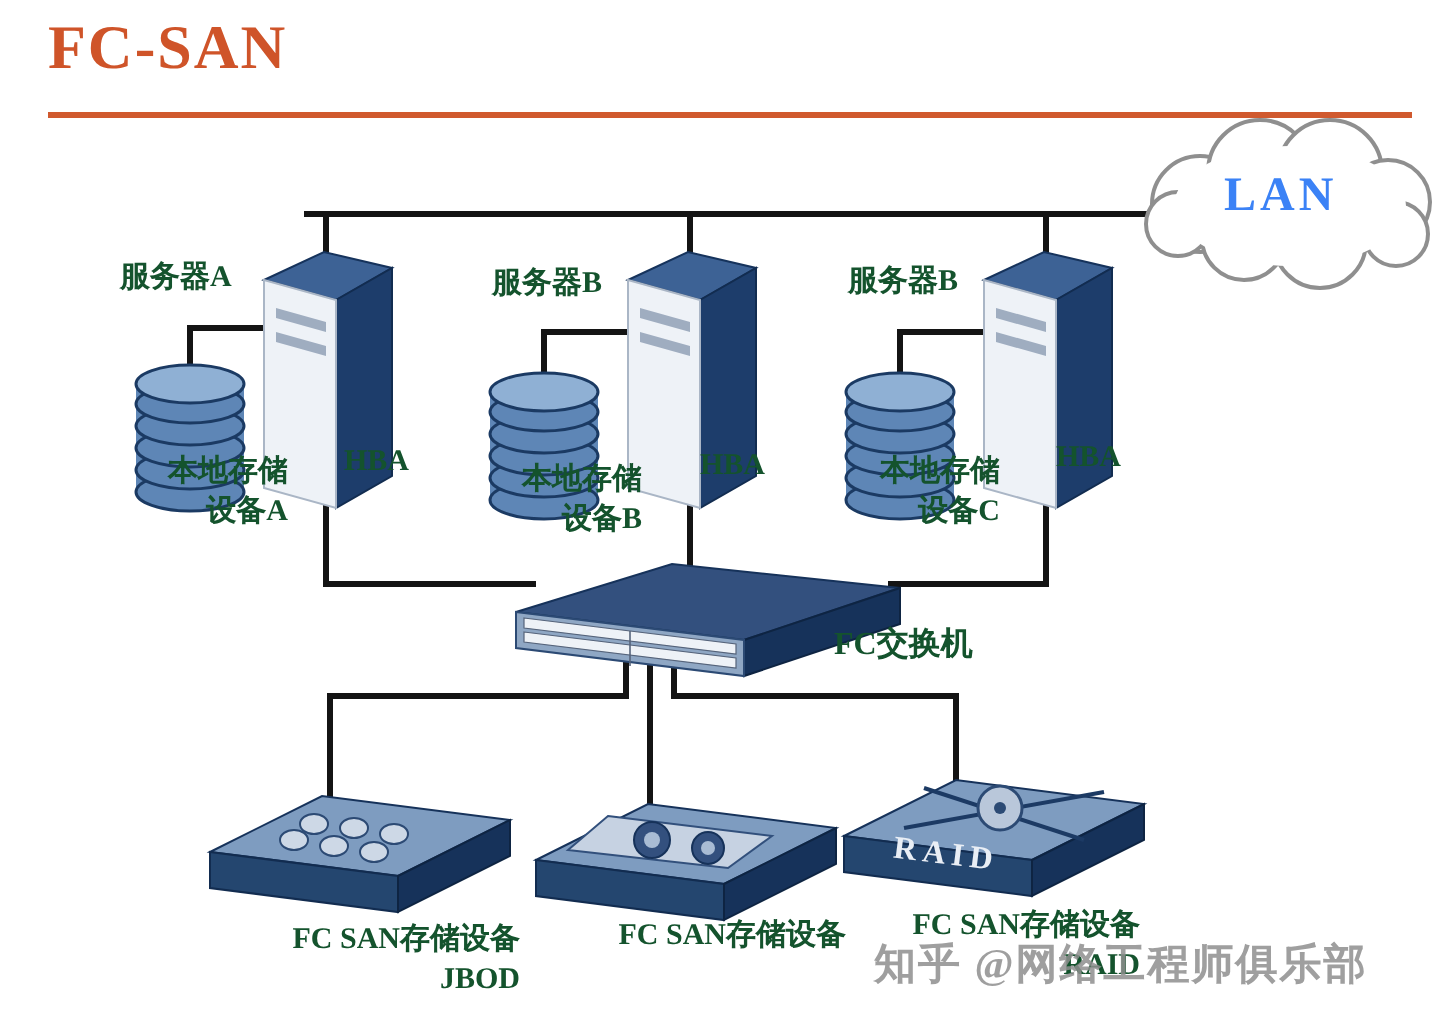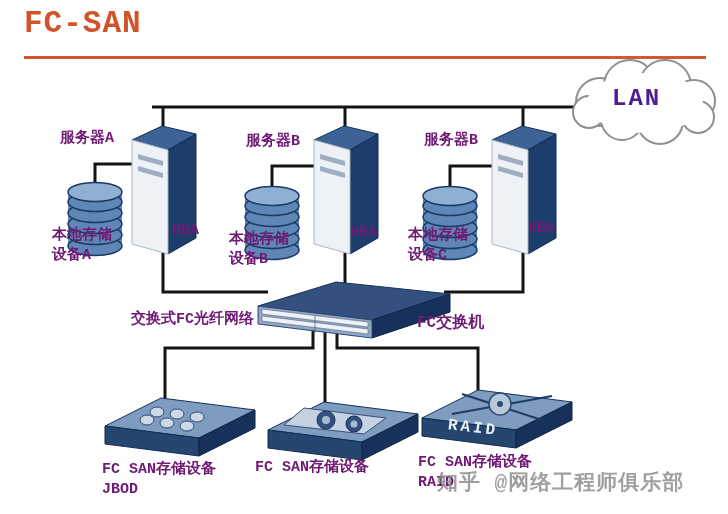--- a/index.html
+++ b/index.html
@@ -1,30 +1,30 @@
 <!DOCTYPE html>
 <html><head>
 <meta charset="utf-8">
 <style>
   html,body{margin:0;padding:0;background:#ffffff;}
   .canvas{
     position:relative;width:728px;height:514px;background:#ffffff;overflow:hidden;
-    font-family:Liberation Mono, monospace;color:#111;
+    font-family:Liberation Serif, serif;color:#111;
   }
   .title{
     position:absolute;left:24px;top:6px;font-size:31px;font-weight:bold;
     color:#cf5429;letter-spacing:1px;
   }
   .title-divider{
     position:absolute;left:24px;top:56px;width:682px;height:3px;background:#d0592e;
   }
   svg.diagram{position:absolute;left:0;top:0;}
-  .lbl{position:absolute;font-size:15px;font-weight:600;color:#701a75;line-height:20px;white-space:nowrap;}
-  .lbl.center{text-align:left;white-space:normal;}
-  .lan-label{position:absolute;left:612px;top:85px;width:72px;font-size:24px;font-weight:bold;color:#4c1d95;letter-spacing:2px;}
+  .lbl{position:absolute;font-size:15px;font-weight:600;color:#14532d;line-height:20px;white-space:nowrap;}
+  .lbl.center{text-align:right;white-space:normal;}
+  .lan-label{position:absolute;left:612px;top:85px;width:72px;font-size:24px;font-weight:bold;color:#3b82f6;letter-spacing:2px;}
   .raid-front{
     position:absolute;left:433px;top:419px;width:80px;font-size:16px;font-weight:bold;
     color:#e9eef5;letter-spacing:3px;transform:rotate(7deg);text-align:center;
   }
   .watermark{
     position:absolute;left:437px;top:468px;width:292px;font-size:21px;font-weight:600;
     color:#8f8f8f;opacity:.85;letter-spacing:1px;white-space:nowrap;
   }
 </style>
 </head>
@@ -156,21 +156,20 @@
   </div>
   <div class="lbl center" style="left:229px;top:230px;width:92px;">
     <span>本地存储</span><br>
     <span>设备B</span>
   </div>
   <div class="lbl center" style="left:408px;top:226px;width:92px;">
     <span>本地存储</span><br>
     <span>设备C</span>
   </div>
 
-  <div class="lbl" style="left:131px;top:310px;">交换式FC光纤网络</div>
   <div class="lbl" style="left:417px;top:313px;font-size:16px;">FC交换机</div>
 
   <div class="lbl center" style="left:102px;top:460px;width:158px;">
     <span>FC SAN存储设备</span><br>
     <span>JBOD</span>
   </div>
   <div class="lbl center" style="left:255px;top:458px;width:168px;">
     <span>FC SAN存储设备</span><br>
   </div>
   <div class="lbl center" style="left:418px;top:453px;width:152px;">

